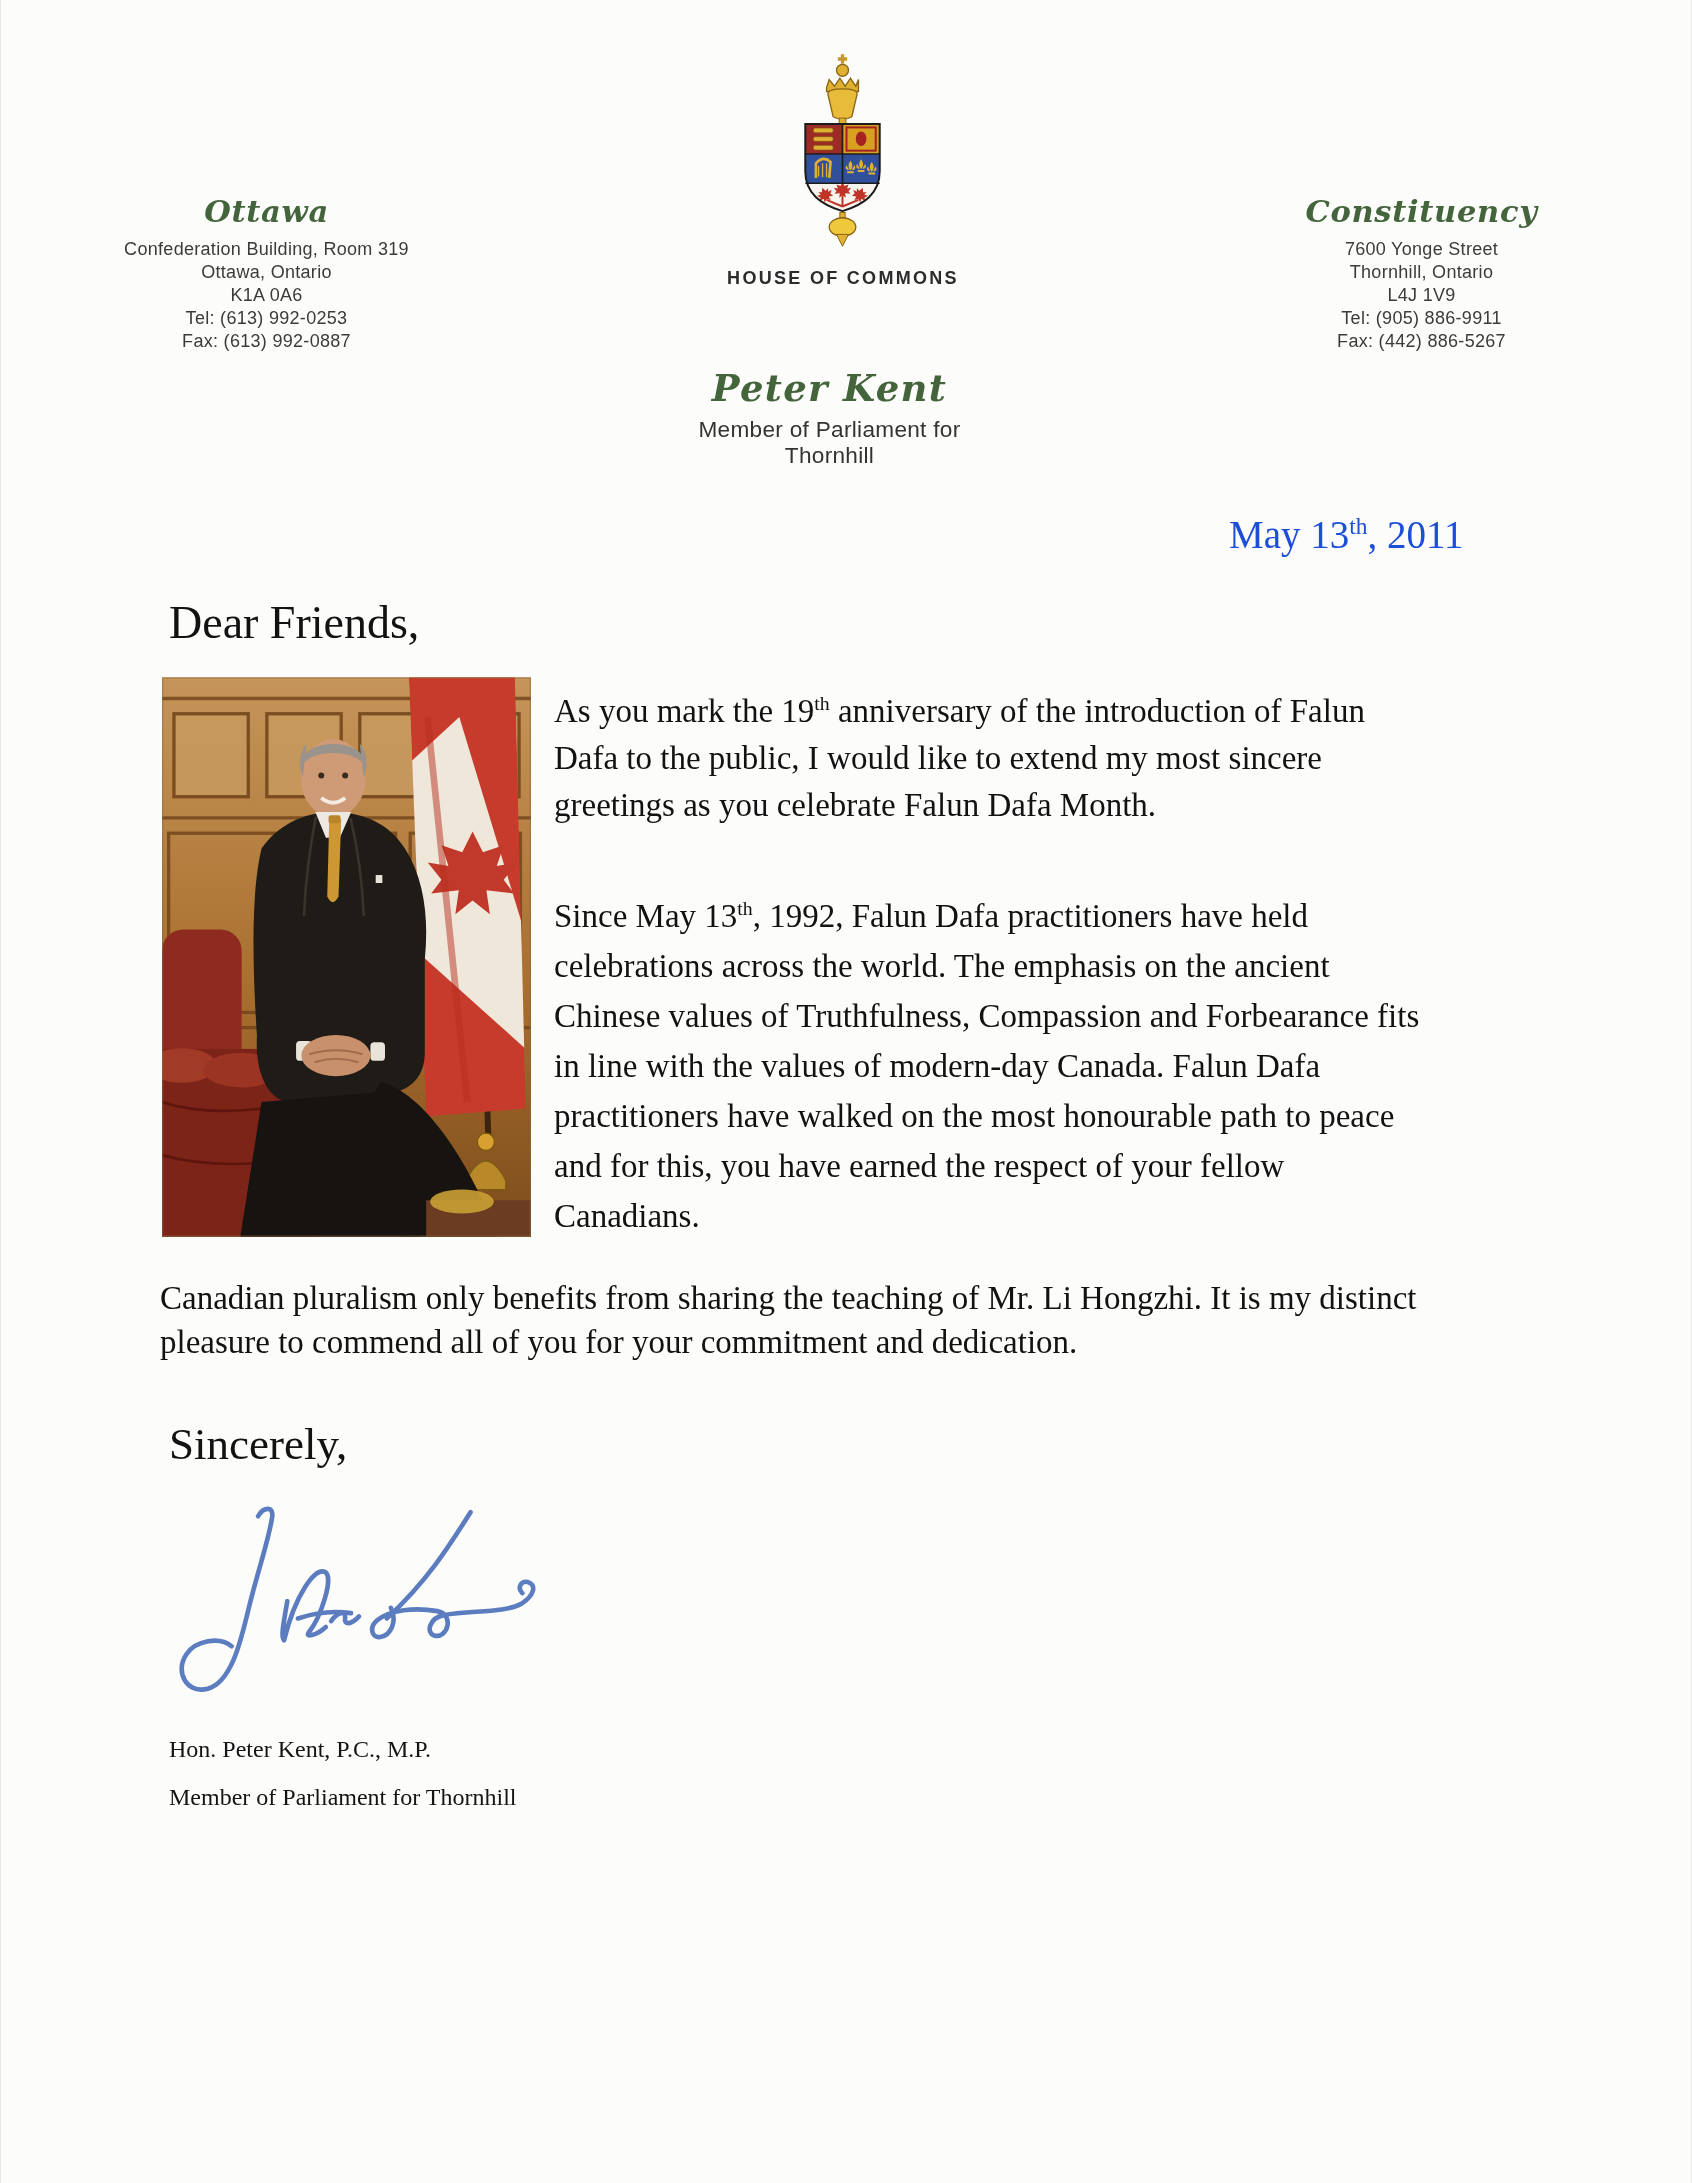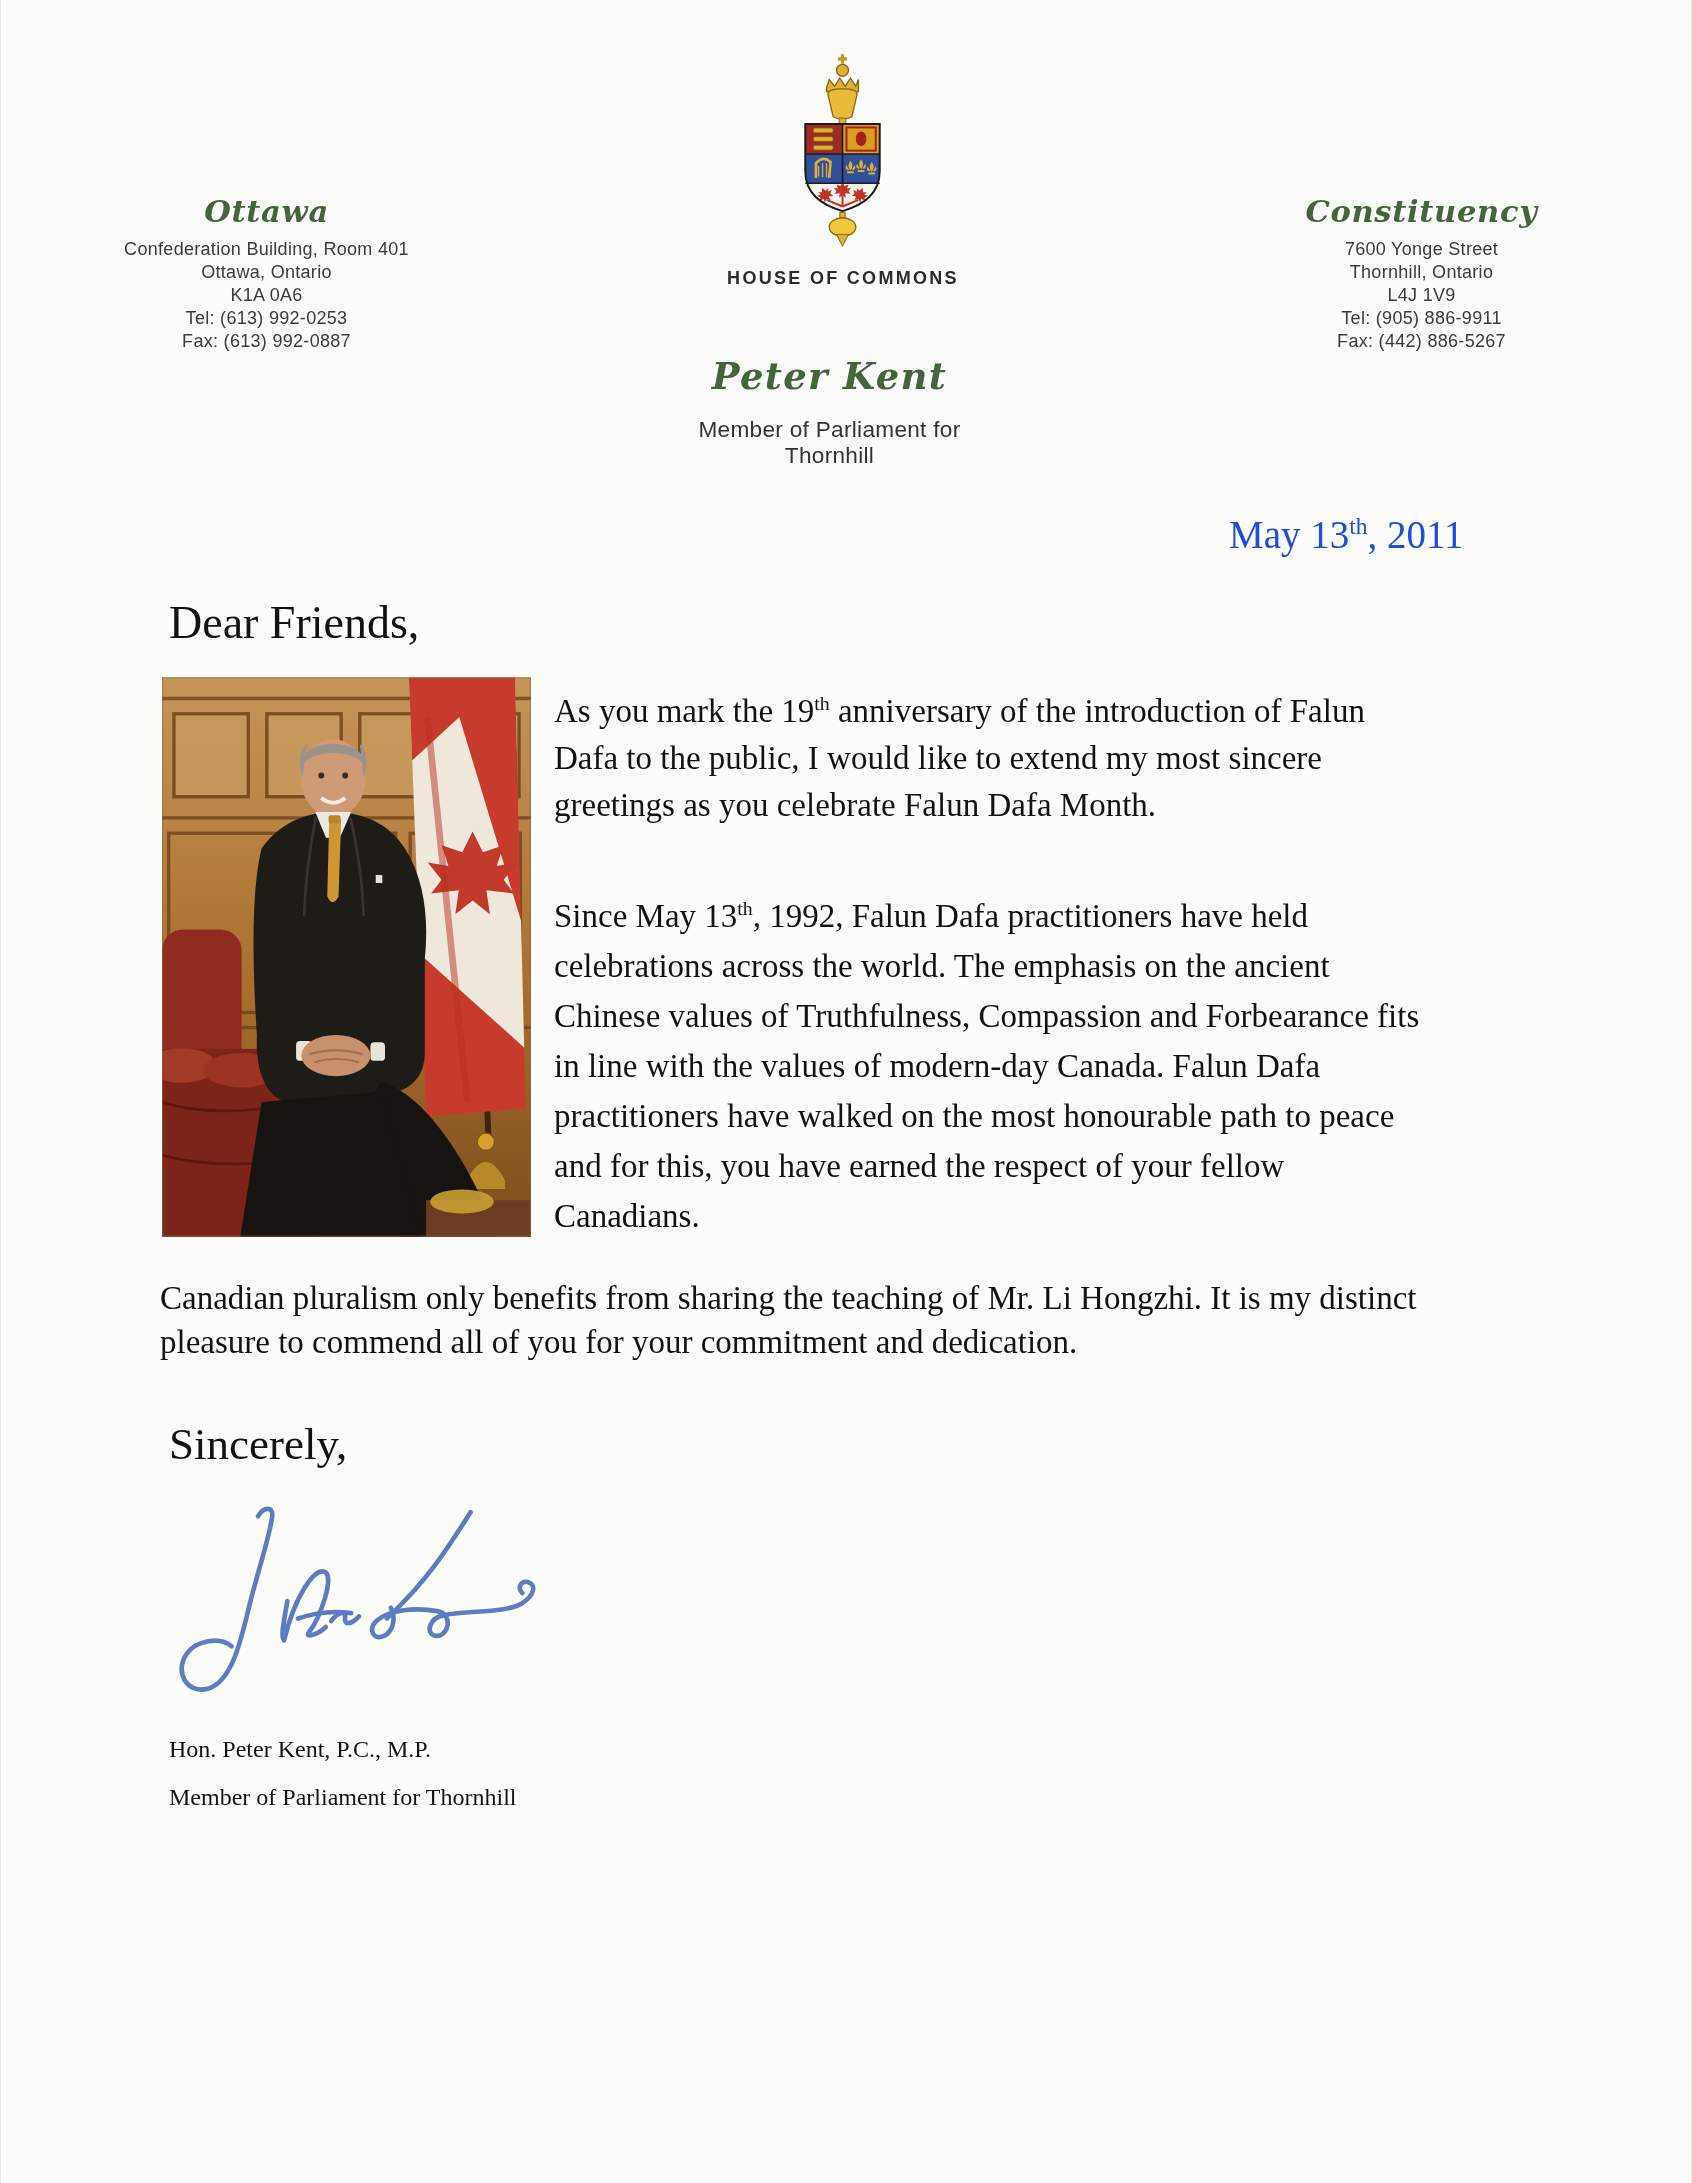--- a/index.html
+++ b/index.html
@@ -43,21 +43,21 @@
   .sig-block{font-size:24px;line-height:48px;}
 </style>
 </head>
 <body>
 
 <div class="page">
 
   <div class="abs lh-block" style="left:93px;top:193px;">
     <div class="lh-script">Ottawa</div>
     <div class="lh-addr" style="margin-top:9.3px;">
-      <div>Confederation Building, Room 401</div>
+      <div>Confederation Building, Room 319</div>
       <div>Ottawa, Ontario</div>
       <div>K1A 0A6</div>
       <div>Tel: (613) 992-0253</div>
       <div>Fax: (613) 992-0887</div>
     </div>
   </div>
 
   <div class="abs lh-block" style="left:1248px;top:193px;">
     <div class="lh-script">Constituency</div>
     <div class="lh-addr" style="margin-top:9.3px;">
@@ -120,21 +120,21 @@
     <path d="M74,107 L186,107 L186,178 C186,212 162,228 130,238 C98,228 74,212 74,178 Z" fill="none" stroke="#1c1c1c" stroke-width="3"></path>
     <path d="M74,152 H186 M74,196 H186 M130,107 V196" stroke="#1c1c1c" stroke-width="2.5" fill="none"></path>
 
     <rect x="126" y="240" width="8" height="8" fill="#e0b032" stroke="#8a6614" stroke-width="1.5"></rect>
     <ellipse cx="130" cy="262" rx="20" ry="14" fill="#f0c83c" stroke="#8a6614" stroke-width="2"></ellipse>
     <path d="M121,273 L139,273 L130,291 Z" fill="#e0b032" stroke="#8a6614" stroke-width="1.5"></path>
   </svg>
 
   <div class="abs hoc-label" style="left:709px;top:268px;text-align:center;">HOUSE OF COMMONS</div>
 
-  <div class="abs pk-name" style="left:656px;top:354px;">Peter Kent</div>
+  <div class="abs pk-name" style="left:656px;top:366px;">Peter Kent</div>
   <div class="abs pk-role" style="left:656px;top:417px;">Member of Parliament for Thornhill</div>
 
   <div class="abs date-line" style="left:1228px;top:512px;">
     <span>May 13</span><sup>th</sup><span>, 2011</span>
   </div>
 
   <div class="abs body-text" style="left:168px;top:599px;font-size:46px;">Dear Friends,</div>
 
   <svg class="abs" style="left:161px;top:677px;" width="369" height="560" viewBox="0 0 556 843">
     <defs>

